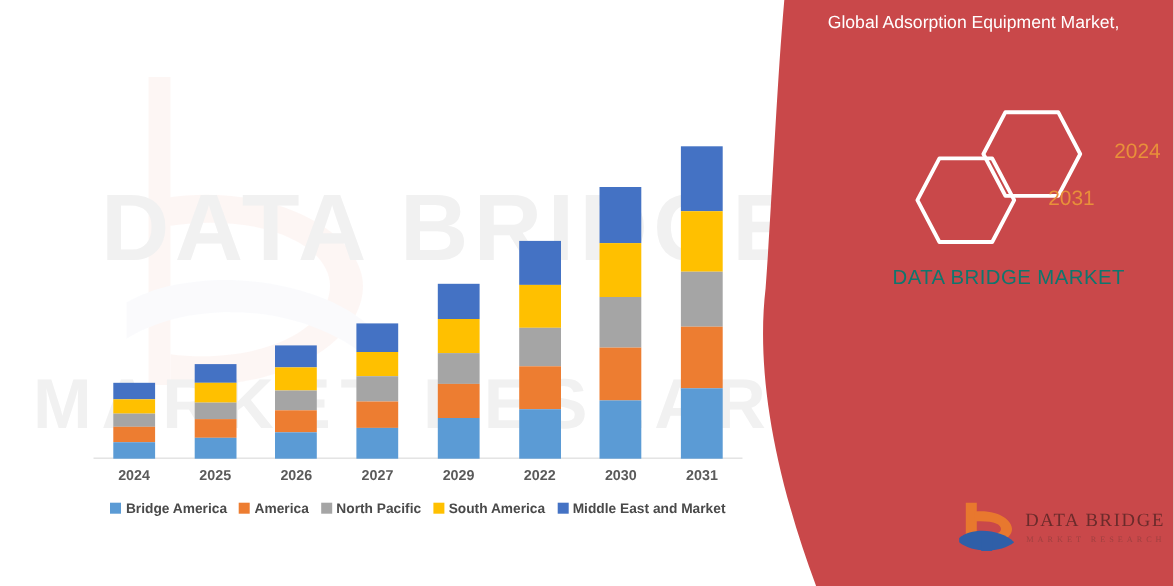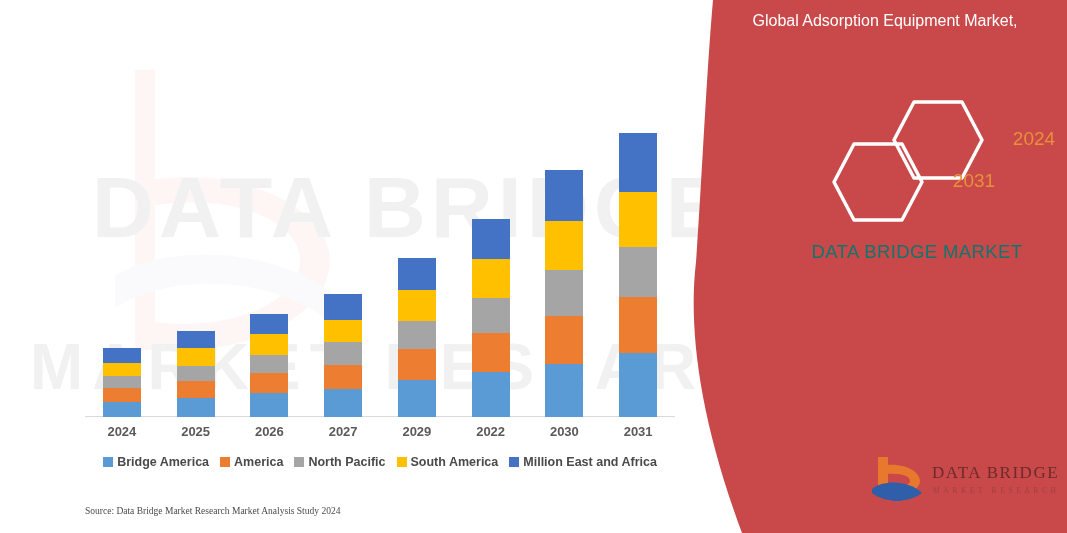--- a/index.html
+++ b/index.html
@@ -306,26 +306,25 @@
         <div class="legend-item">
           <span class="legend-swatch" style="background: rgb(165, 165, 165);"></span>
           <span>North Pacific</span>
         </div>
         <div class="legend-item">
           <span class="legend-swatch" style="background: rgb(255, 192, 0);"></span>
           <span>South America</span>
         </div>
         <div class="legend-item">
           <span class="legend-swatch" style="background: rgb(68, 114, 196);"></span>
-          <span>Million East and Africa</span>
+          <span>Middle East and Market</span>
         </div>
       </div>
 
     <div id="footer">
-      <span>Source: Data Bridge Market Research  Market Analysis Study 2024</span>
     </div>
   </div>
 
   <svg id="right-panel" viewBox="0 0 1067 533" preserveAspectRatio="none">
     <path d="M713 0 L1067 0 L1067 533 L742 533 C 700 420, 688 330, 696 262 C 702 180, 706 80, 713 0 Z" fill="#c9484a"></path>
   </svg>
 
   <div id="right-content">
     <div id="right-title">
       <div>Global Adsorption Equipment Market,</div>

